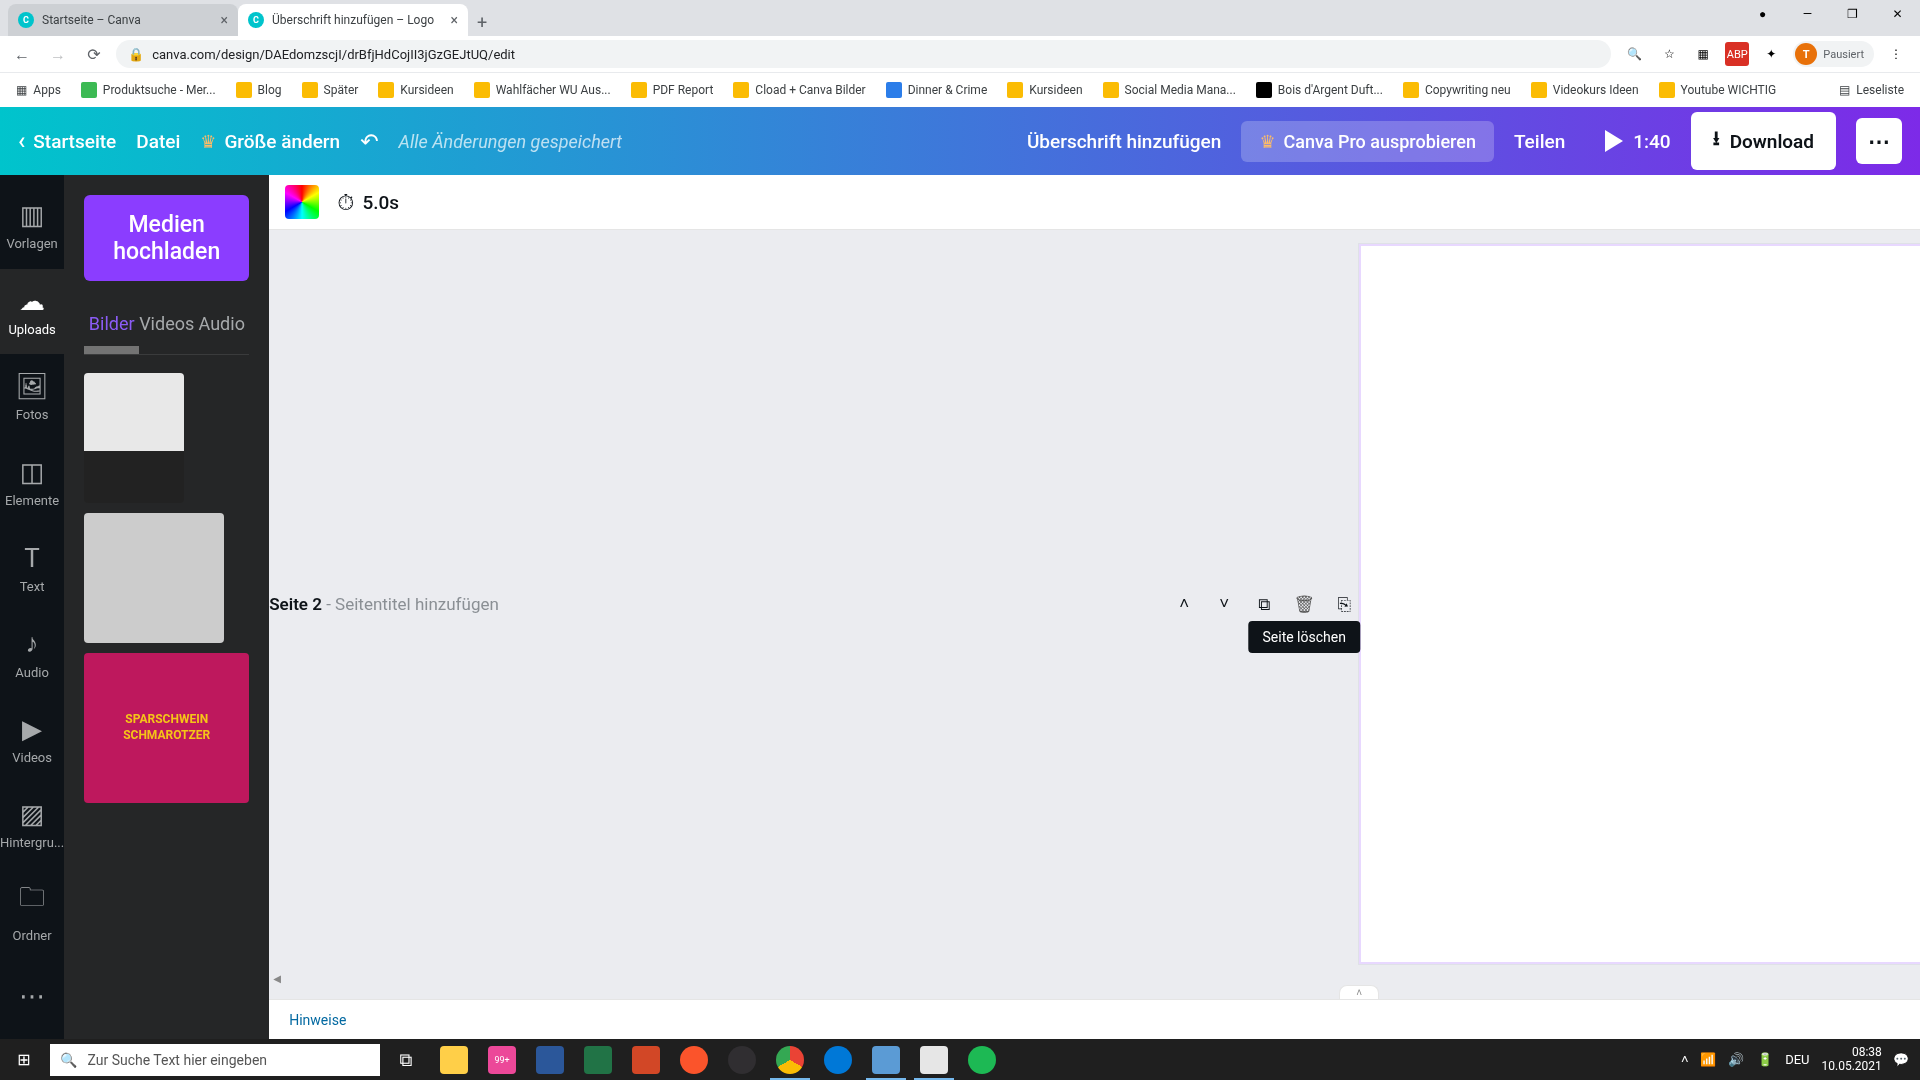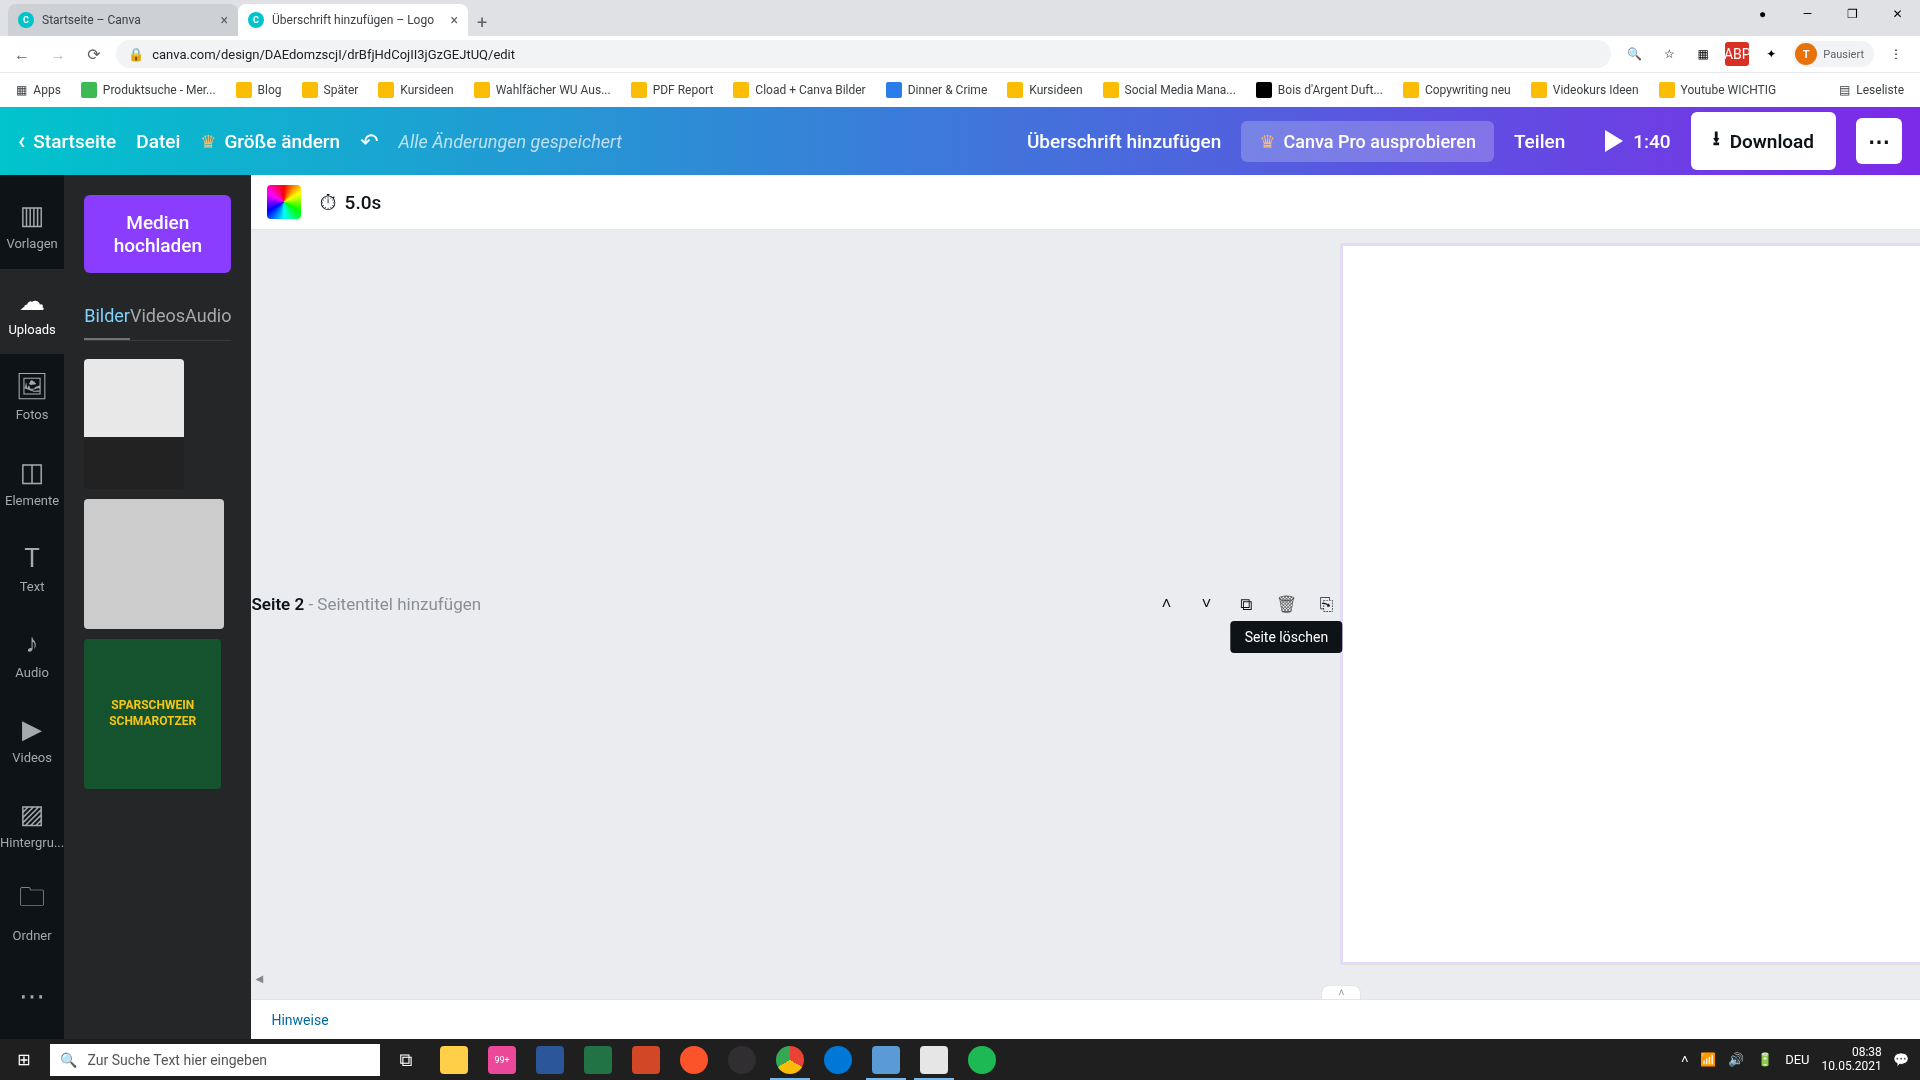--- a/index.html
+++ b/index.html
@@ -44,30 +44,30 @@
 
 
 .main { display: flex; height: calc(1080px - 107px - 68px - 41px); }
 .rail { width: 90px; background: #0e1318; display: flex; flex-direction: column; align-items: center; padding-top: 8px; }
 .rail-item { width: 100%; height: 88px; display: flex; flex-direction: column; align-items: center; justify-content: center; gap: 6px; color: #a6a9ab; font-size: 13px; }
 .rail-item.active { background: #252627; color: #fff; }
 .rail-item .ri-ico { font-size: 26px; }
 
 
 .side { width: 450px; background: #252627; display: flex; flex-direction: column; padding: 20px; position: relative; }
-.upload-btn { background: #8b3dff; color: #fff; font-size: 19px; font-weight: 500; padding: 16px; border-radius: 6px; text-align: center; margin-bottom: 20px; }
+.upload-btn { background: #8b3dff; color: #fff; font-size: 23px; font-weight: 500; padding: 16px; border-radius: 6px; text-align: center; margin-bottom: 20px; }
 .stabs { display: flex; border-bottom: 1px solid #3a3b3c; }
 .stab { flex: 1; text-align: center; padding: 12px 0; color: #a6a9ab; font-size: 18px; }
-.stab.active { color: #7dd3fc; border-bottom: 2px solid #737373; }
+.stab.active { color: #8b5cf6; border-bottom: 8px solid #737373; }
 .thumbs { display: flex; flex-wrap: wrap; gap: 10px; margin-top: 18px; }
 .thumb { background: #000; border-radius: 4px; }
 .t1 { width: 100px; height: 130px; background: linear-gradient(#e8e8e8 60%, #222 60%); }
 .t2 { width: 130px; height: 130px; border-radius: 50%; background: radial-gradient(circle, #1a4fb5 55%, #d4af37 55%); display:flex;align-items:center;justify-content:center;color:#fff;font-size:13px;font-weight:bold;text-align:center;}
 .t3 { width: 140px; height: 130px; background: #ccc; }
-.t4 { width: 137px; height: 150px; background: #14532d; display:flex;align-items:center;justify-content:center;color:#f5c518;font-size:12px;font-weight:bold;text-align:center;line-height:1.3;}
+.t4 { width: 165px; height: 150px; background: #be185d; display:flex;align-items:center;justify-content:center;color:#f5c518;font-size:12px;font-weight:bold;text-align:center;line-height:1.3;}
 .collapse-tab { position: absolute; right: -14px; top: 50%; transform: translateY(-50%); width: 18px; height: 80px; background: #252627; border-radius: 0 8px 8px 0; display:flex;align-items:center;justify-content:center;color:#888;font-size:11px;}
 
 
 .canvas-area { flex: 1; background: #ebecf0; display: flex; flex-direction: column; position: relative; }
 .ctx-bar { height: 55px; background: #fff; border-bottom: 1px solid #e5e5e5; display: flex; align-items: center; padding: 0 16px; gap: 18px; }
 .color-sw { width: 34px; height: 34px; border-radius: 4px; background: conic-gradient(red, yellow, lime, cyan, blue, magenta, red); }
 .clock { display: flex; align-items: center; gap: 8px; font-size: 19px; color: #0e1318; font-weight:500;}
 .ctx-spacer { flex: 1; }
 .filter-ico { font-size: 22px; color: #0e1318; padding: 8px; }
 
@@ -141,21 +141,21 @@
     <div class="nav-ico" style="opacity:.4">→</div>
     <div class="nav-ico">⟳</div>
     <div class="addr-bar">
       <span>🔒</span>
       <span>canva.com/design/DAEdomzscjI/drBfjHdCojII3jGzGEJtUQ/edit</span>
     </div>
     <div class="addr-right">
       <span class="ext-ico">🔍</span>
       <span class="ext-ico">☆</span>
       <span class="ext-ico">▦</span>
-      <span class="ext-ico" style="background:#d93025;color:#fff;border-radius:3px;font-size:14px;">ABP</span>
+      <span class="ext-ico" style="background:#d93025;color:#fff;border-radius:3px;font-size:11px;">ABP</span>
       <span class="ext-ico">✦</span>
       <div class="avatar-chip">
         <span class="av">T</span>
         <span>Pausiert</span>
       </div>
       <span class="ext-ico">⋮</span>
     </div>
   </div>
   <div class="bm-row">
     <div class="bm">

